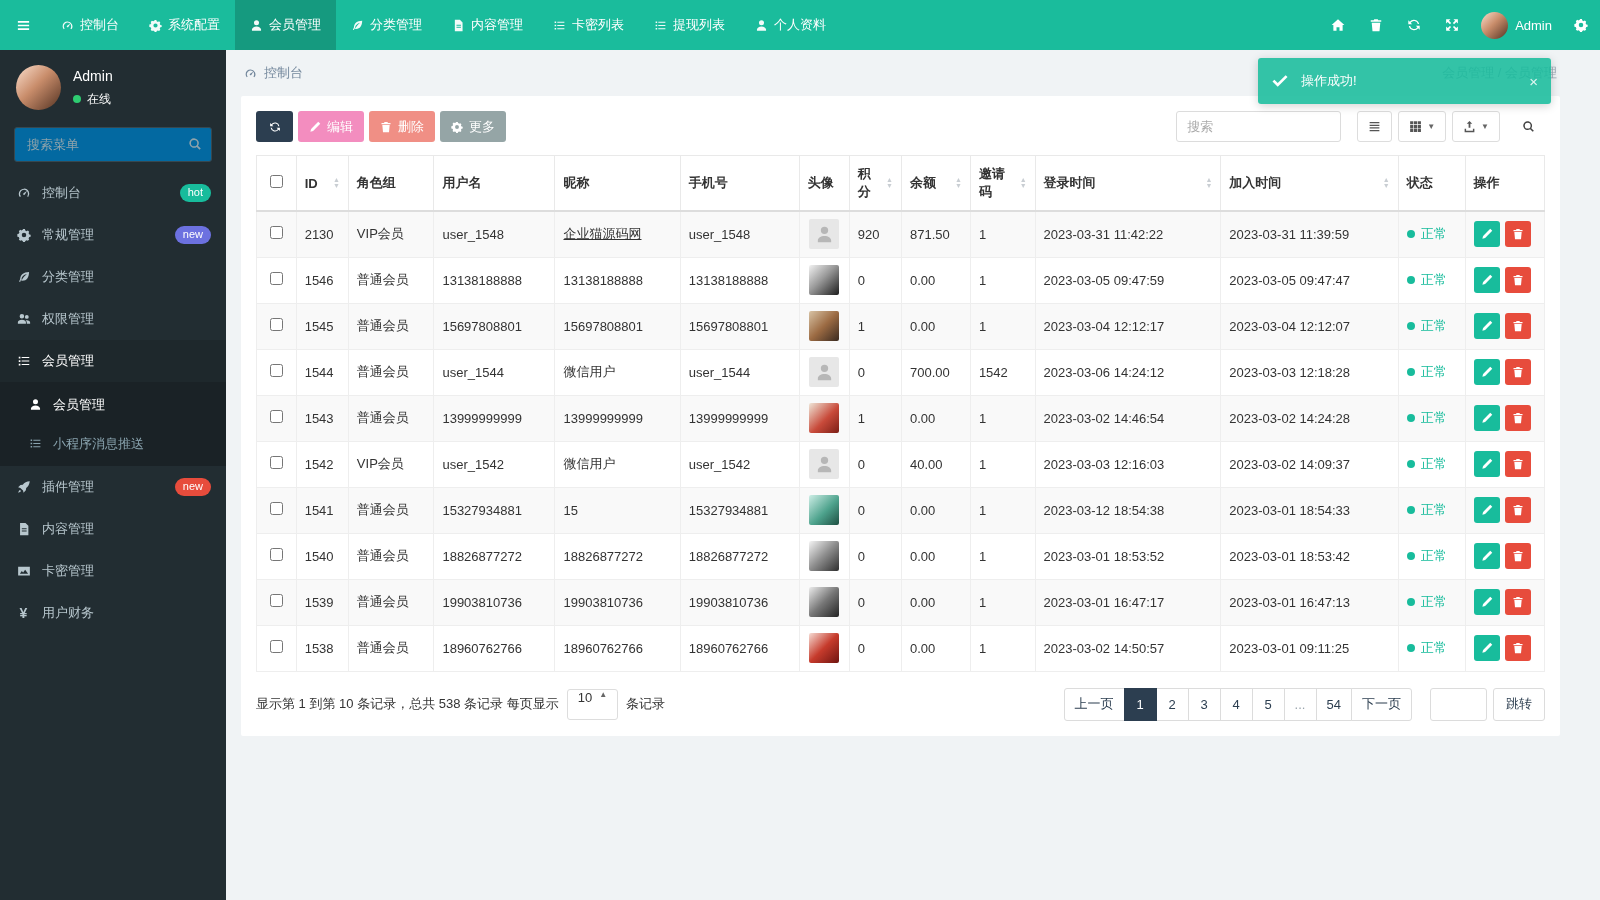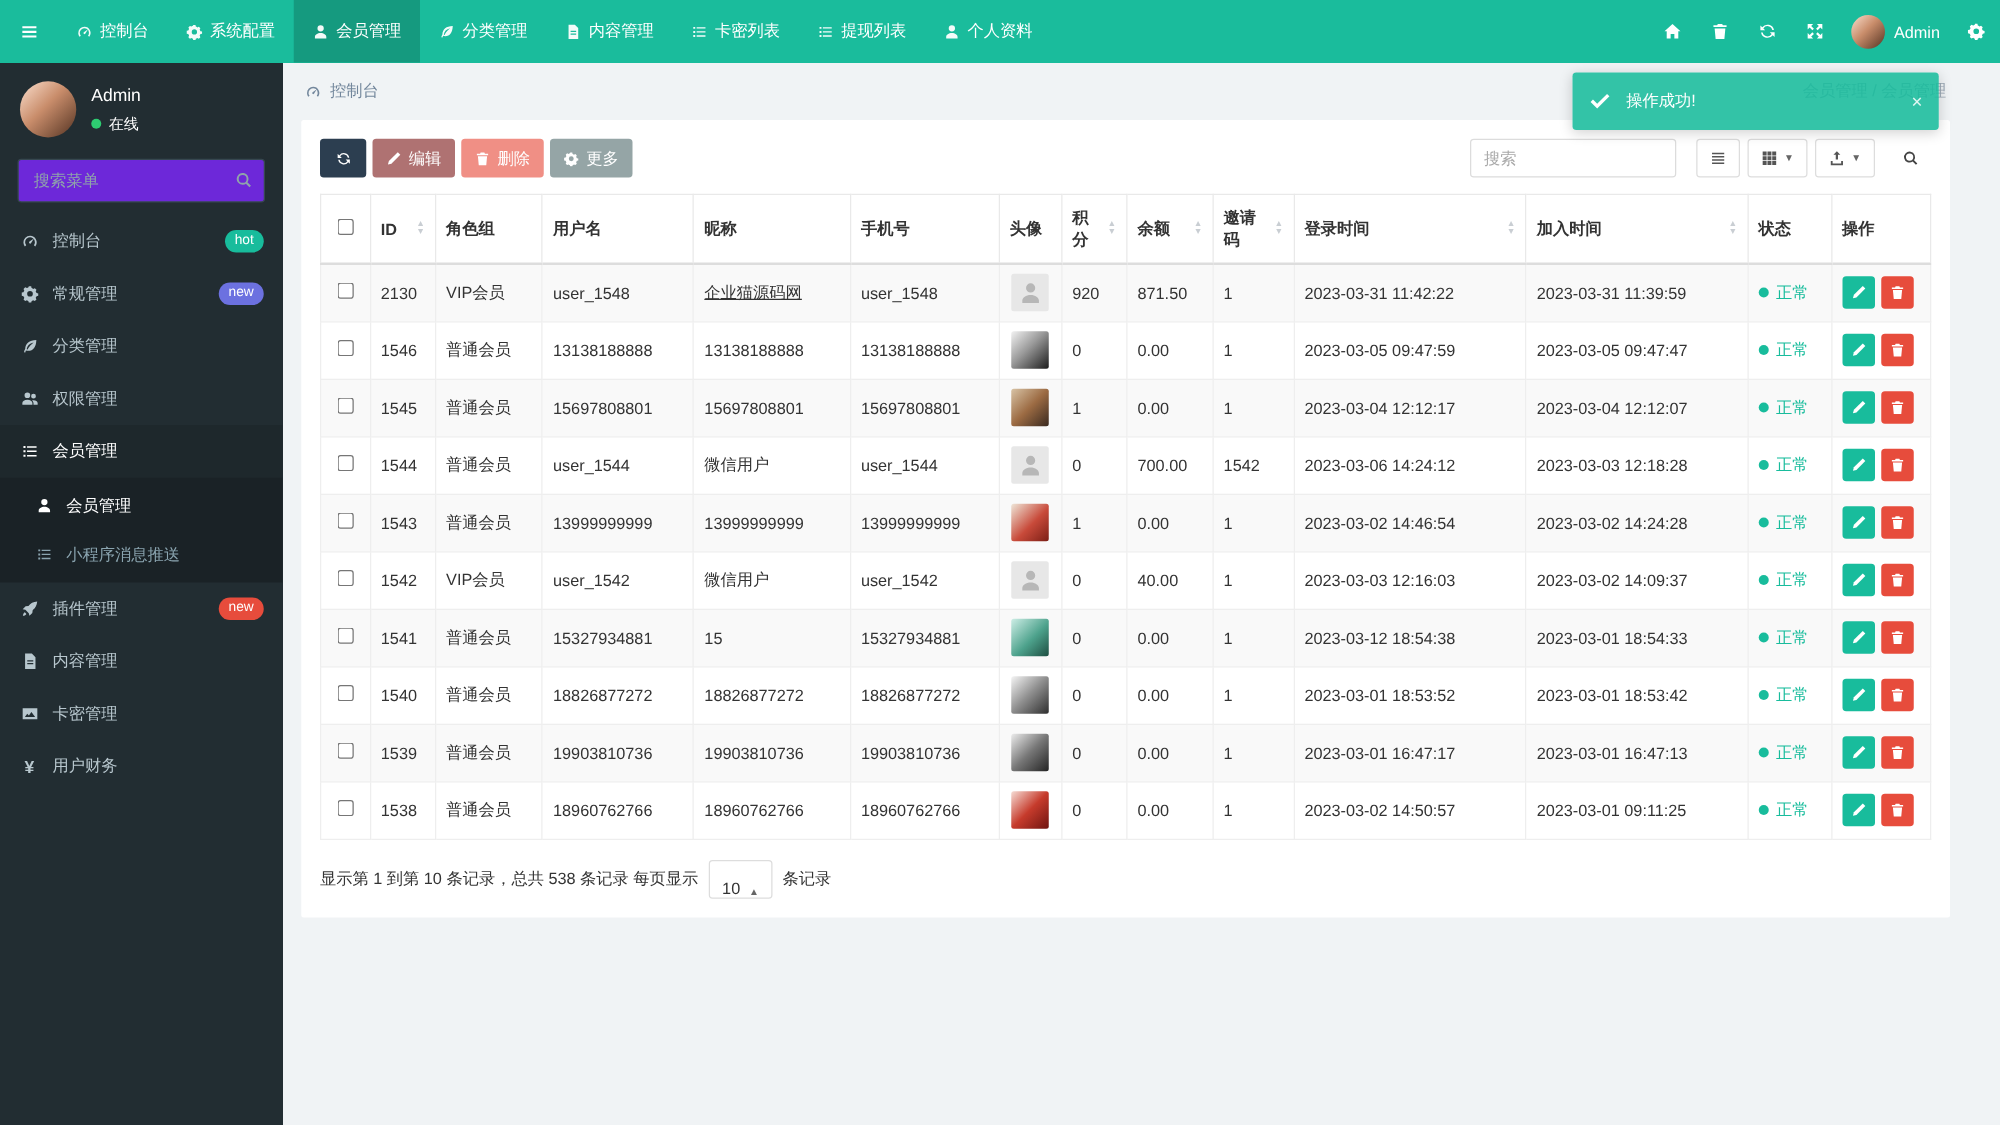--- a/index.html
+++ b/index.html
@@ -27,21 +27,21 @@
 .photo-avatar{background:linear-gradient(135deg,#f6d7c4 5%,#c98d6b 45%,#5d3a28 95%)}
 
 
 .sidebar{position:fixed;top:50px;left:0;bottom:0;width:226px;background:#222d32;z-index:50}
 .user-panel{display:flex;align-items:center;gap:12px;padding:15px 16px 13px}
 .sb-avatar{width:45px;height:45px;border-radius:50%;flex:0 0 45px}
 .user-name{color:#fff;font-size:14px;margin-bottom:7px}
 .user-status{color:#fff;font-size:12px;display:flex;align-items:center;gap:6px}
 .dot-green{width:8px;height:8px;border-radius:50%;background:#2ecc71;display:inline-block}
 .sb-search{margin:4px 14px 10px;position:relative}
-.sb-search input{width:100%;height:35px;background:#6d28d9;border:1px solid #374850;border-radius:3px;color:#ccc;font-size:13px;padding:0 30px 0 12px}
+.sb-search input{width:100%;height:35px;background:#0369a1;border:1px solid #374850;border-radius:3px;color:#ccc;font-size:13px;padding:0 30px 0 12px}
 .sb-search input::placeholder{color:#8fa3ab}
 .sb-search .ic{position:absolute;right:10px;top:10px;color:#8fa3ab;font-size:14px}
 .sb-item{display:flex;align-items:center;gap:10px;height:42px;padding:0 15px;color:#b8c7ce;font-size:13px;cursor:pointer}
 .sb-item .ic{font-size:14px;width:17px;flex:0 0 17px}
 .sb-item.active{background:#1e282c;color:#fff}
 .badge{margin-left:auto;color:#fff;font-size:11px;padding:2px 8px;border-radius:9px;line-height:1.25}
 .chev{margin-left:auto;font-size:11px;color:#9fb1ba}
 .sb-sub{background:#1a2226;padding:3px 0}
 .sb-sub-item{display:flex;align-items:center;gap:10px;height:39px;padding:0 15px 0 27px;color:#8aa4af;font-size:13px;cursor:pointer}
 .sb-sub-item .ic{font-size:13px;width:16px;flex:0 0 16px}
@@ -57,21 +57,21 @@
   box-shadow:0 2px 10px rgba(0,0,0,.18);z-index:20}
 .toast .ic{font-size:18px}
 .toast-close{margin-left:auto;color:#fff;font-size:15px;opacity:.85;line-height:1}
 .panel{background:#fff;border-radius:2px;padding:15px;min-height:622px;position:relative;z-index:1}
 
 
 .toolbar{display:flex;align-items:center;margin-bottom:13px}
 .btn{height:31px;border-radius:3px;color:#fff;font-size:13px;display:inline-flex;align-items:center;gap:6px;padding:0 11px;margin-right:5px}
 .btn .ic{font-size:12px}
 .btn-refresh{background:#2c3e50;width:37px;justify-content:center;padding:0;font-size:13px}
-.btn-edit{background:#7f1d1d;opacity:.62}
+.btn-edit{background:#ec4899;opacity:.62}
 .btn-del{background:#e74c3c;opacity:.62}
 .btn-more{background:#95a5a6}
 .toolbar-right{margin-left:auto;display:flex;align-items:flex-start}
 .search-input{width:165px;height:31px;border:1px solid #dcdcdc;border-radius:3px;padding:0 10px;font-size:13px;color:#333;margin-right:10px;background:#fff}
 .search-input::placeholder{color:#a9a9a9}
 .tbtn{height:31px;background:#fff;border:1px solid #ddd;border-radius:3px;color:#555;display:inline-flex;align-items:center;gap:5px;padding:0 10px;margin-left:6px;font-size:13px}
 .tbtn .ic{font-size:13px}
 .tbtn.plain{border:none;background:none;margin-left:12px;font-size:15px;color:#444}
 .caret-dn,.caret-up{font-size:8px;color:#666}
 
@@ -106,21 +106,21 @@
 .acts{display:flex;gap:5px}
 .act{width:26px;height:26px;border-radius:3px;color:#fff;display:flex;align-items:center;justify-content:center}
 .act svg{width:12px;height:12px;fill:#fff}
 .act.edit{background:#18bc9c}
 .act.del{background:#e74c3c}
 .nick-link{text-decoration:underline;cursor:pointer}
 
 
 .tfooter{display:flex;align-items:center;margin-top:16px;font-size:13px;color:#333}
 .summary{display:flex;align-items:center;gap:8px}
-.pp{border:1px solid #ddd;background:#fff;height:31px;padding:0 10px;border-radius:3px;display:inline-flex;align-items:flex-end;gap:7px;font-size:13px;color:#333}
+.pp{border:1px solid #ddd;background:#fff;height:31px;padding:0 10px;border-radius:3px;display:inline-flex;align-items:flex-start;gap:7px;font-size:13px;color:#333}
 .pager{margin-left:auto;display:flex;align-items:center}
 .pages{display:flex}
 .page{min-width:33px;height:33px;padding:0 10px;border:1px solid #dcdcdc;background:#fff;color:#2c3e50;font-size:13px;display:flex;align-items:center;justify-content:center;margin-left:-1px}
 .page:first-child{border-radius:3px 0 0 3px;margin-left:0}
 .page:last-child{border-radius:0 3px 3px 0}
 .page.active{background:#2c3e50;border-color:#2c3e50;color:#fff;position:relative;z-index:1}
 .page.disabled{color:#9aa5ad;cursor:default}
 .jump-input{width:57px;height:33px;border:1px solid #dcdcdc;border-radius:3px;margin-left:18px;padding:0 8px;font-size:13px;background:#fff}
 .jump-btn{height:33px;border:1px solid #dcdcdc;background:#fff;border-radius:3px;margin-left:6px;padding:0 12px;font-size:13px;color:#2c3e50}
 </style>
@@ -870,15 +870,30 @@
 
     <div class="tfooter">
       <div class="summary">
         <span>显示第 1 到第 10 条记录，总共 538 条记录 每页显示</span>
         <button class="pp">
             <span>10</span>
             <span class="caret-up">▲</span>
           </button>
         <span>条记录</span>
       </div>
+      <div class="pager">
+        <div class="pages">
+            <button class="page">上一页</button>
+            <button class="page active">1</button>
+            <button class="page">2</button>
+            <button class="page">3</button>
+            <button class="page">4</button>
+            <button class="page">5</button>
+            <button class="page disabled">...</button>
+            <button class="page">54</button>
+            <button class="page">下一页</button>
+          </div>
+        <input class="jump-input" style="">
+        <button class="jump-btn">跳转</button>
+      </div>
     </div>
   </section>
 </main>
 
 </body></html>

